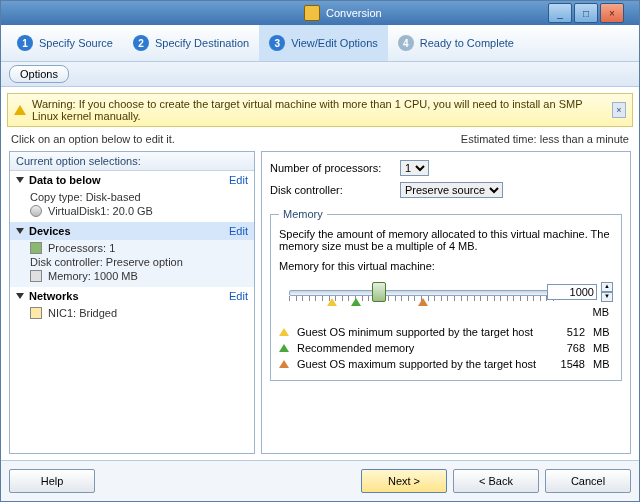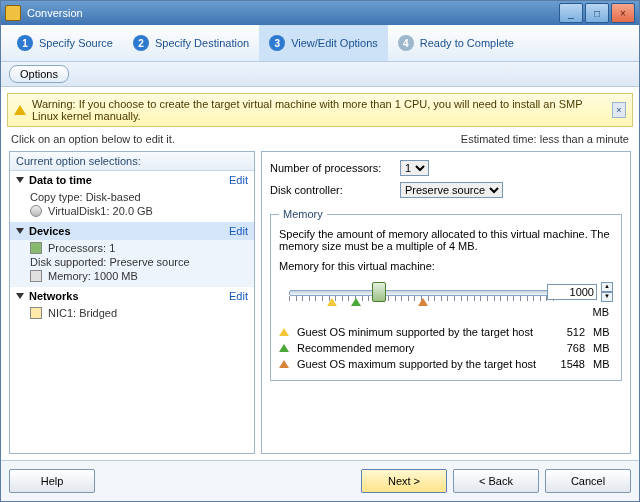--- a/index.html
+++ b/index.html
@@ -1,17 +1,17 @@
 <!DOCTYPE html>
 <html><head>
 <meta charset="utf-8">
 <style>
 html,body{margin:0;padding:0;font-family:Tahoma,Arial,sans-serif;font-size:11px;background:#fff;color:#000}
 .window{width:640px;height:502px;border:1px solid #5a7da8;box-sizing:border-box;display:flex;flex-direction:column}
-.titlebar{background:linear-gradient(#6a9ed0,#3f74b2);color:#fff;height:24px;display:flex;align-items:center;padding:0 4px;justify-content:space-between}
+.titlebar{background:linear-gradient(#6a9ed0,#3f74b2);color:#fff;height:24px;display:flex;align-items:center;padding:0 15px;justify-content:flex-end}
 .titlebar .left{display:flex;align-items:center;gap:6px}
 .titlebar .icon{width:14px;height:14px;background:#f0c040;border:1px solid #8a6000;border-radius:2px}
 .winbtns{display:flex;gap:2px}
 .winbtn{width:22px;height:18px;background:linear-gradient(#b9d6f2,#7ab0e0);border:1px solid #2a5b90;border-radius:2px;display:flex;align-items:center;justify-content:center;font-size:10px;color:#1a3a60;cursor:pointer}
 .winbtn.close{background:linear-gradient(#f7a68b,#e36b4a);color:#621b0b}
 .wizardbar{background:linear-gradient(#fefefe,#e4eef8);height:36px;display:flex;align-items:center;border-bottom:1px solid #b8cbe3;padding:0 6px}
 .wstep{display:flex;align-items:center;gap:6px;padding:0 10px;height:36px}
 .wstep.active{background:#cde2f7}
 .stepnum{width:16px;height:16px;border-radius:50%;background:#2f7ad1;color:#fff;display:flex;align-items:center;justify-content:center;font-weight:bold;font-size:10px}
 .stepnum.off{background:#9db7cc}
@@ -121,21 +121,21 @@
     <span><span>Estimated time:</span> <span>less than a minute</span></span>
   </div>
 
   <div class="body">
     <div class="panel left">
       <div class="paneltitle">Current option selections:</div>
 
       <div class="sec">
         <div class="sechdr">
           <span class="tri"></span>
-          <b>Data to time</b>
+          <b>Data to below</b>
           <span class="editlnk">Edit</span>
         </div>
         <div class="secbody">
           <div>
               <span>Copy type: Disk-based</span>
             </div>
           <div>
               <span class="ico disk"></span>
               <span>VirtualDisk1: 20.0 GB</span>
             </div>
@@ -147,21 +147,21 @@
           <span class="tri"></span>
           <b>Devices</b>
           <span class="editlnk">Edit</span>
         </div>
         <div class="secbody" style="background:#eef4fc">
           <div>
               <span class="ico chip"></span>
               <span>Processors: 1</span>
             </div>
           <div>
-              <span>Disk supported: Preserve source</span>
+              <span>Disk controller: Preserve option</span>
             </div>
           <div>
               <span class="ico mem"></span>
               <span>Memory: 1000 MB</span>
             </div>
         </div>
       </div>
 
       <div class="sec">
         <div class="sechdr">

